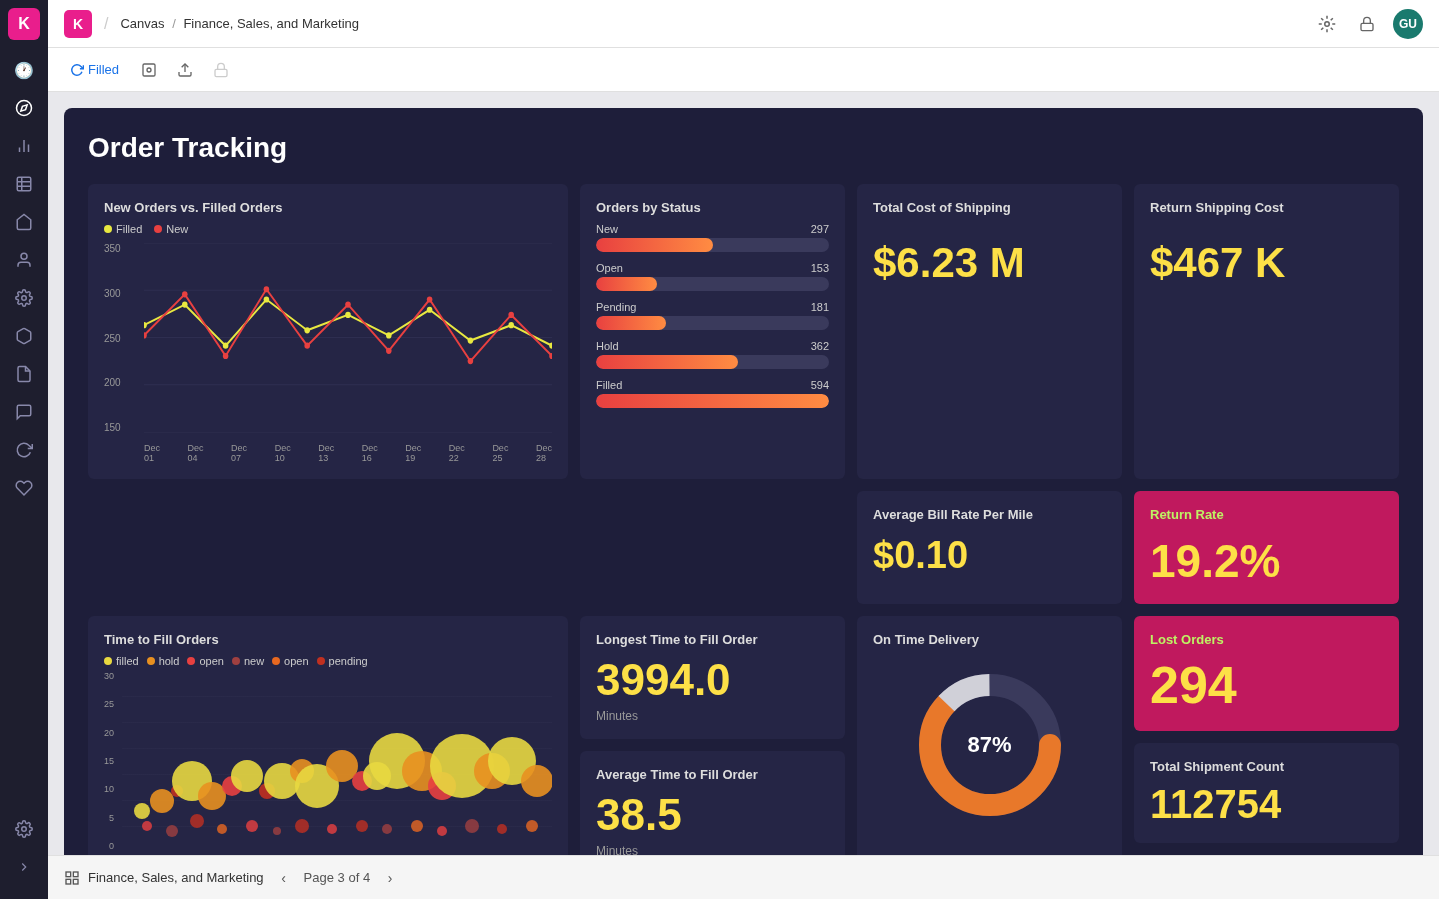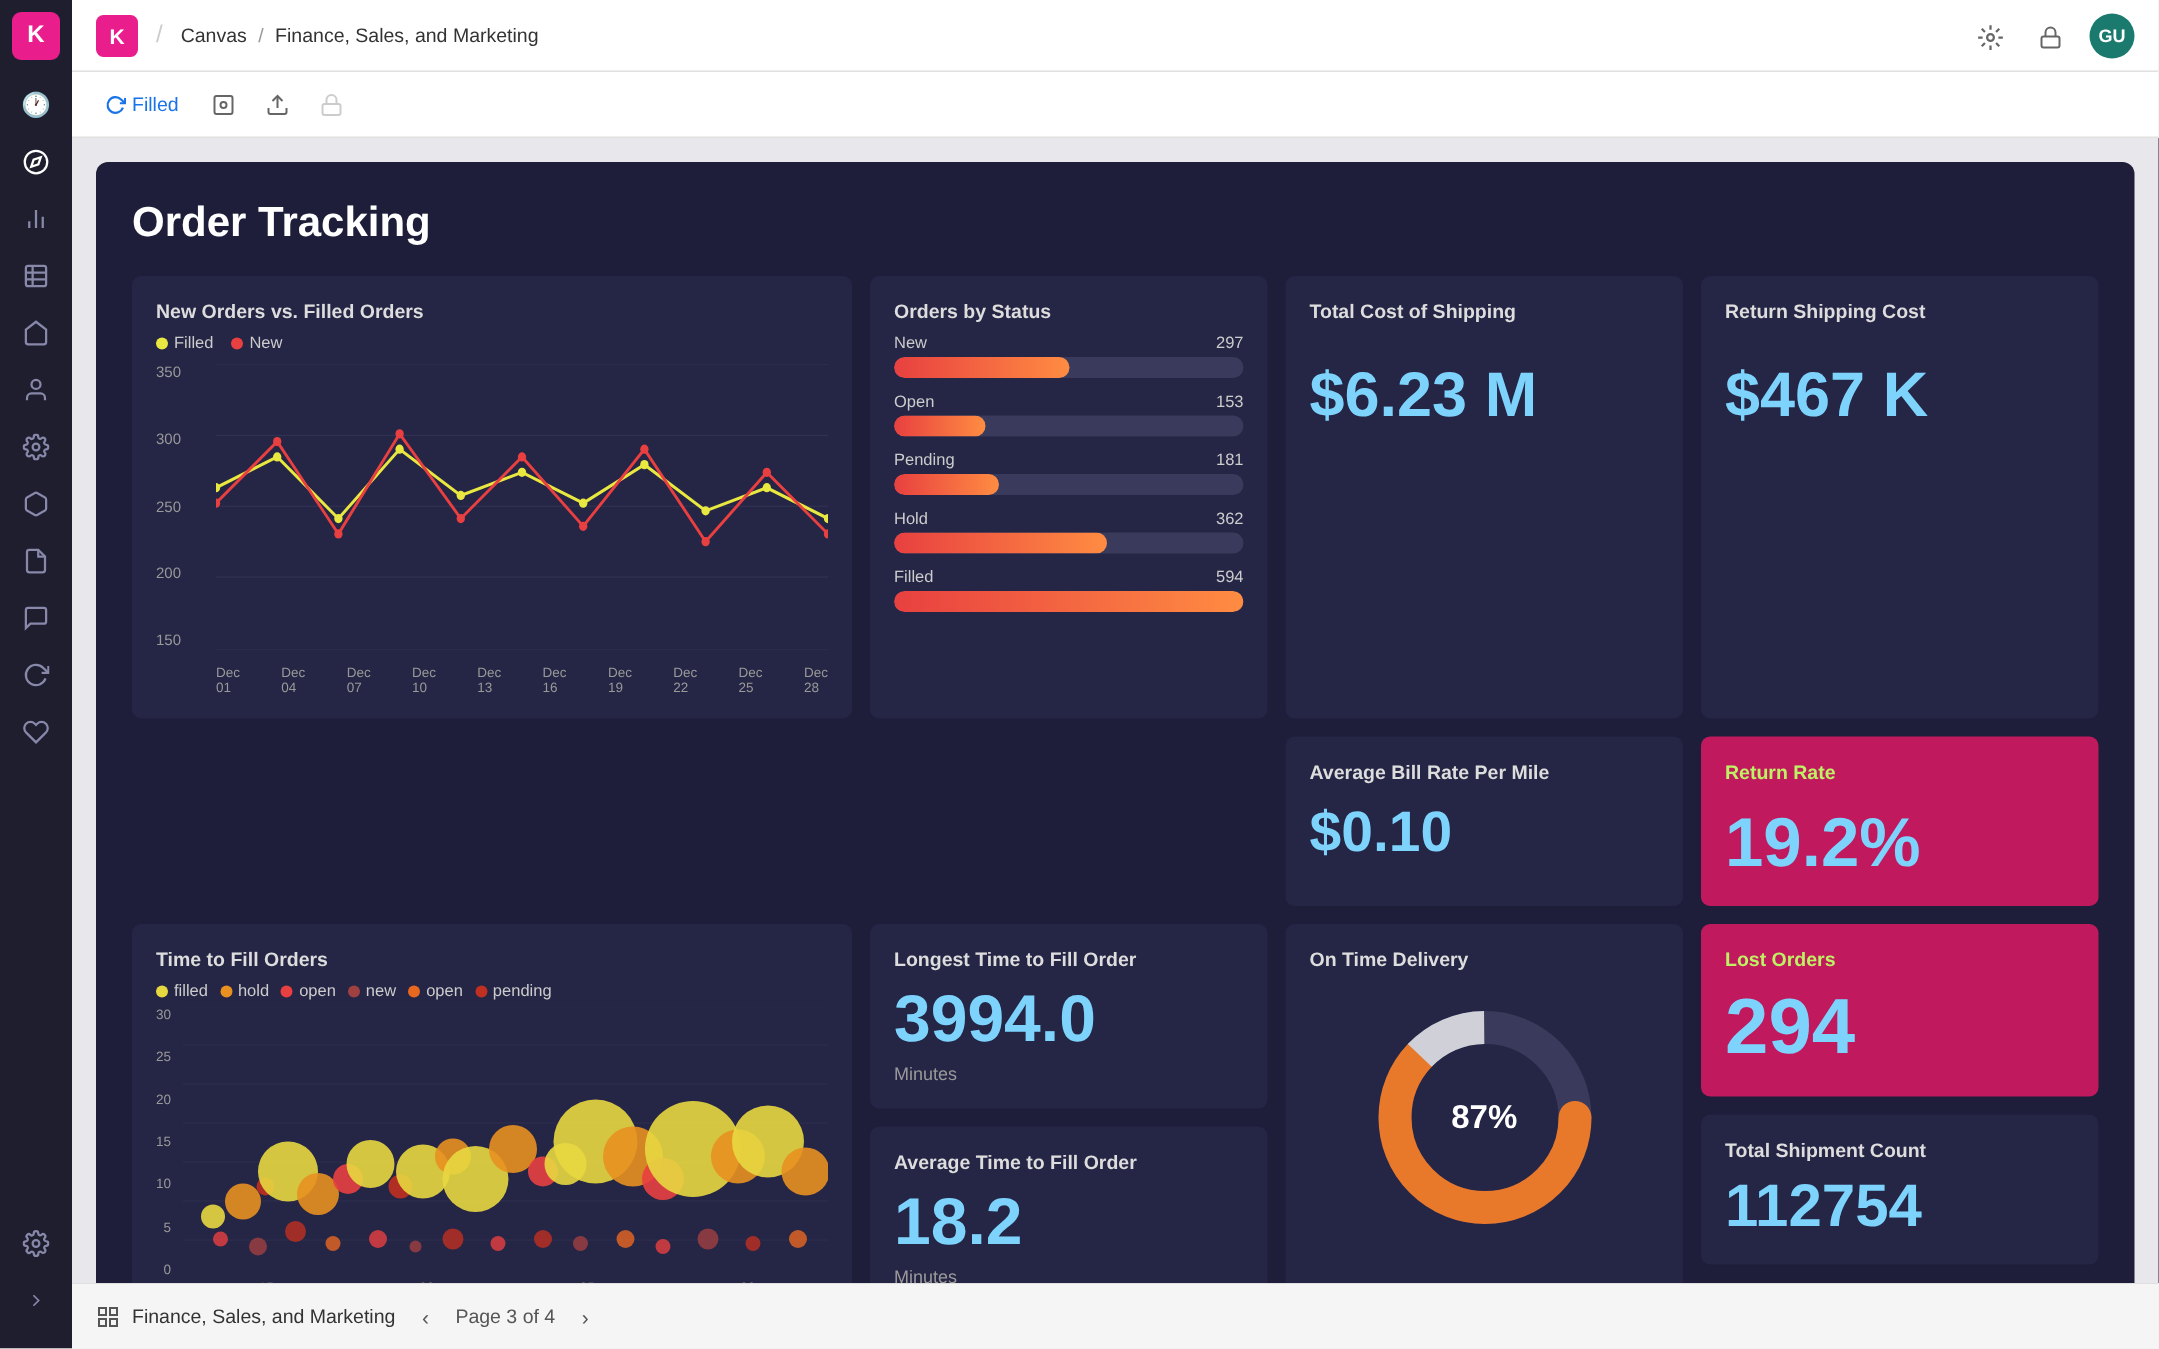--- a/index.html
+++ b/index.html
@@ -53,21 +53,21 @@
       border-radius: 5px;
       display: flex; align-items: center; justify-content: center;
       color: white; font-weight: bold; font-size: 14px;
     }
     .topbar-divider { color: #ccc; margin: 0 4px; }
     .topbar-breadcrumb { color: #555; font-size: 13px; }
     .topbar-breadcrumb span { color: #333; font-weight: 500; }
     .topbar-right {
       margin-left: auto;
       display: flex;
-      align-items: flex-end;
+      align-items: center;
       gap: 12px;
     }
     .topbar-icon-btn {
       width: 28px; height: 28px;
       display: flex; align-items: center; justify-content: center;
       color: #666;
       cursor: pointer;
       border-radius: 4px;
     }
     .user-avatar {
@@ -152,21 +152,21 @@
     }
     .card-title {
       font-size: 13px;
       font-weight: 600;
       color: #ddd;
       margin-bottom: 8px;
     }
     .card-value {
       font-size: 36px;
       font-weight: bold;
-      color: #7dd3fc;
+      color: #fde047;
     }
     .card-value-large {
       font-size: 42px;
     }
     .card-accent {
       background: #c0195e;
     }
     .card-accent .card-title {
       color: #bef264;
     }
@@ -680,21 +680,21 @@
         </div>
 
         <div style="display:flex; flex-direction:column; gap:12px;">
           <div class="card">
             <div class="card-title">Longest Time to Fill Order</div>
             <div class="card-value" style="font-size:44px; margin-top:8px;">3994.0</div>
             <div style="color:#999; font-size:12px; margin-top:4px;">Minutes</div>
           </div>
           <div class="card">
             <div class="card-title">Average Time to Fill Order</div>
-            <div class="card-value" style="font-size:44px; margin-top:8px;">18.2</div>
+            <div class="card-value" style="font-size:44px; margin-top:8px;">38.5</div>
             <div style="color:#999; font-size:12px; margin-top:4px;">Minutes</div>
           </div>
         </div>
 
         <div class="card">
           <div class="card-title">On Time Delivery</div>
           <div class="donut-container">
             <svg width="160" height="160" viewBox="0 0 160 160">
 
               <circle cx="80" cy="80" r="60" fill="none" stroke="#3a3a5c" stroke-width="22"></circle>

